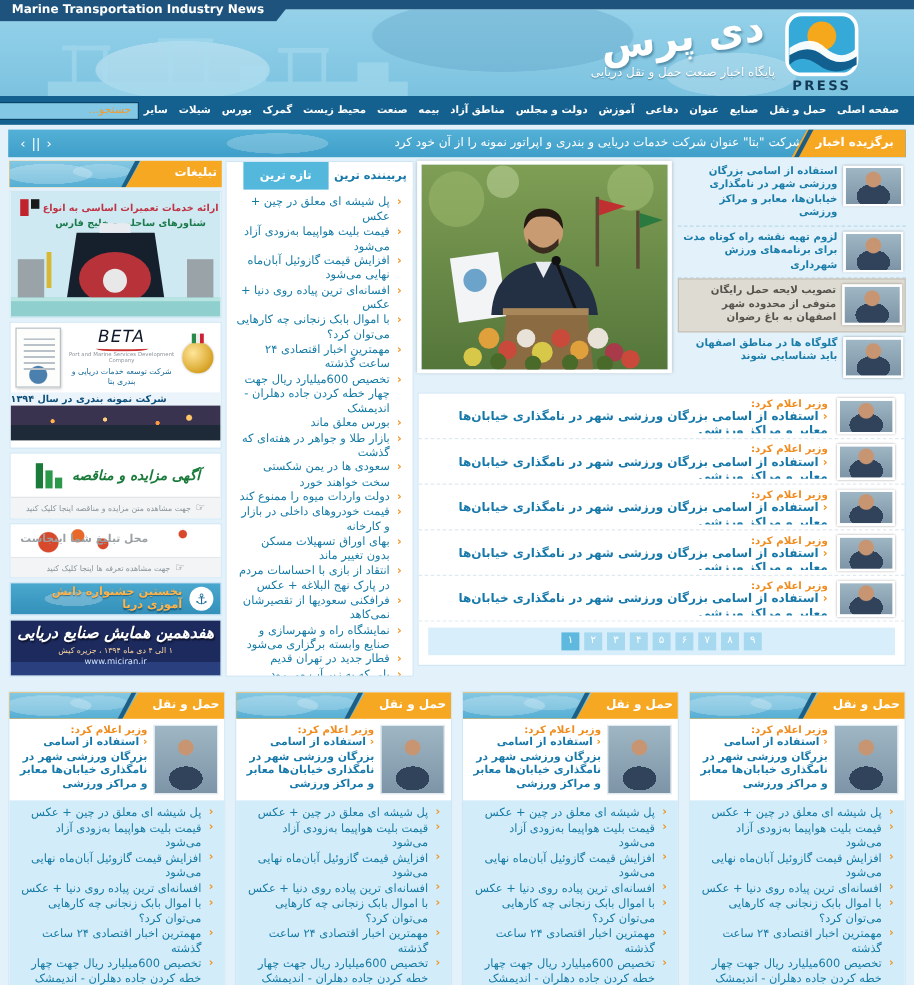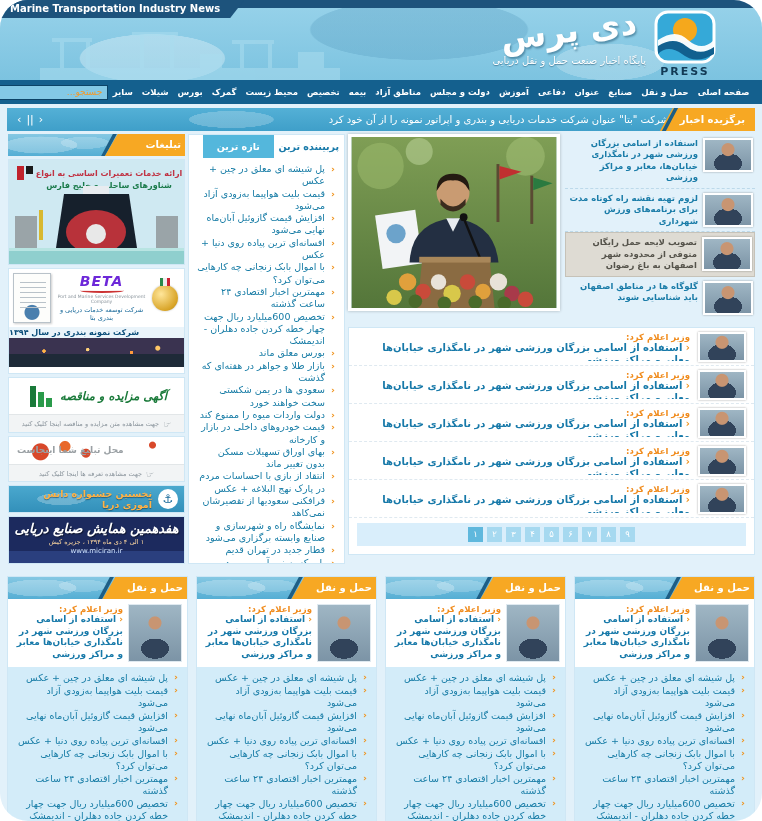--- a/index.html
+++ b/index.html
@@ -1,18 +1,18 @@
 <!DOCTYPE html>
 <html lang="fa" dir="rtl"><head>
 <meta charset="utf-8">
 <style>
   * { box-sizing: border-box; margin: 0; padding: 0; }
   html,body { background:#fff; }
   body { width:762px; font-family:"DejaVu Sans", sans-serif; direction:rtl; }
-  .page { width:762px; height:821px; background:#e2f1fa; overflow:hidden; position:relative;border-radius:28px; }
+  .page { width:762px; height:821px; background:#e2f1fa; overflow:hidden; position:relative; }
 
   
   .topstrip { height:8px; background:#1d537c; }
   .topbadge { position:absolute; top:0; left:0; z-index:9; height:18px; background:#1d537c;
     color:#fff; font-size:10px; line-height:16px; padding:1px 24px 1px 10px; direction:ltr;
     clip-path:polygon(0 0,100% 0,calc(100% - 14px) 100%,0 100%); font-weight:bold; }
   .header { height:72px; background:linear-gradient(180deg,#95d1e9,#7cc3e0); position:relative; overflow:hidden;
     background-image:radial-gradient(ellipse 120px 40px at 20% 70%, rgba(255,255,255,.30) 0 60%, transparent 61%),
       radial-gradient(ellipse 180px 50px at 55% 30%, rgba(90,160,195,.35) 0 60%, transparent 61%),
       radial-gradient(ellipse 90px 30px at 80% 75%, rgba(255,255,255,.22) 0 60%, transparent 61%),
@@ -107,21 +107,21 @@
   .ads { display:flex; flex-direction:column; gap:3px; height:430px; }
   .ad { background:#fff; border:1px solid #cfe7f5; position:relative; overflow:hidden; cursor:pointer; flex:none; }
   .ad-ship { height:106px; padding:0; }
   .ad-beta { height:106px; }
   .beta-top { display:flex; align-items:center; gap:4px; padding:4px; height:58px; direction:ltr; }
   .cert { width:38px; height:50px; background:
       repeating-linear-gradient(180deg,#b9c2c9 0 1px, transparent 1px 5px) 6px 8px / 26px 28px no-repeat,
       radial-gradient(circle 8px at 50% 80%, #4a7fae 0 7px, transparent 8px),
       #fdfdfb; border:1px solid #b9c2c9; box-shadow:1px 1px 2px rgba(0,0,0,.2); flex:none; }
   .beta-mid { flex:1; text-align:center; direction:ltr; }
-  .beta-brand { font-size:14px; font-weight:bold; font-style:italic; color:#6d28d9; letter-spacing:1px; line-height:1; }
+  .beta-brand { font-size:14px; font-weight:normal; font-style:italic; color:#0f172a; letter-spacing:1px; line-height:1; }
   .beta-swoosh { display:block; width:44px; height:5px; margin:0 auto; border-bottom:2px solid #c33; border-radius:0 0 100% 100%; }
   .beta-sub { font-size:4.5px; color:#8a949c; margin-top:1px; }
   .beta-l1 { font-size:6.5px; color:#1a6a9a; direction:rtl; margin-top:2px; }
   .medal { width:26px; height:26px; border-radius:50%; flex:none; position:relative; margin-right:2px;
     background:radial-gradient(circle at 35% 35%, #ffe69a, #d8a427 70%, #a87c14); box-shadow:0 0 2px rgba(0,0,0,.3); }
   .medal::before { content:""; position:absolute; top:-7px; left:8px; width:10px; height:8px;
     background:linear-gradient(90deg,#2a8a4a 0 33%,#eee 33% 66%,#c23 66%); }
   .beta-l2 { text-align:left; font-size:8px; font-weight:bold; color:#0d4f7a; background:#eaf4fa; padding:1px 0; }
   .beta-port { height:29px; background:
       radial-gradient(circle 2px at 20% 45%, #ffb347 0 1.5px, transparent 2px),
@@ -218,21 +218,21 @@
 
     <a class="nav-link" href="#">صفحه اصلی</a>
         <a class="nav-link" href="#">حمل و نقل</a>
         <a class="nav-link" href="#">صنایع</a>
         <a class="nav-link" href="#">عنوان</a>
         <a class="nav-link" href="#">دفاعی</a>
         <a class="nav-link" href="#">آموزش</a>
         <a class="nav-link" href="#">دولت و مجلس</a>
         <a class="nav-link" href="#">مناطق آزاد</a>
         <a class="nav-link" href="#">بیمه</a>
-        <a class="nav-link" href="#">تخصیص</a>
+        <a class="nav-link" href="#">صنعت</a>
         <a class="nav-link" href="#">محیط زیست</a>
         <a class="nav-link" href="#">گمرک</a>
         <a class="nav-link" href="#">بورس</a>
         <a class="nav-link" href="#">شیلات</a>
         <a class="nav-link" href="#">سایر</a>
       </div>
     <div class="search">
 
       <input class="search-input" type="text" placeholder="جستجو..." style="">
     </div>

